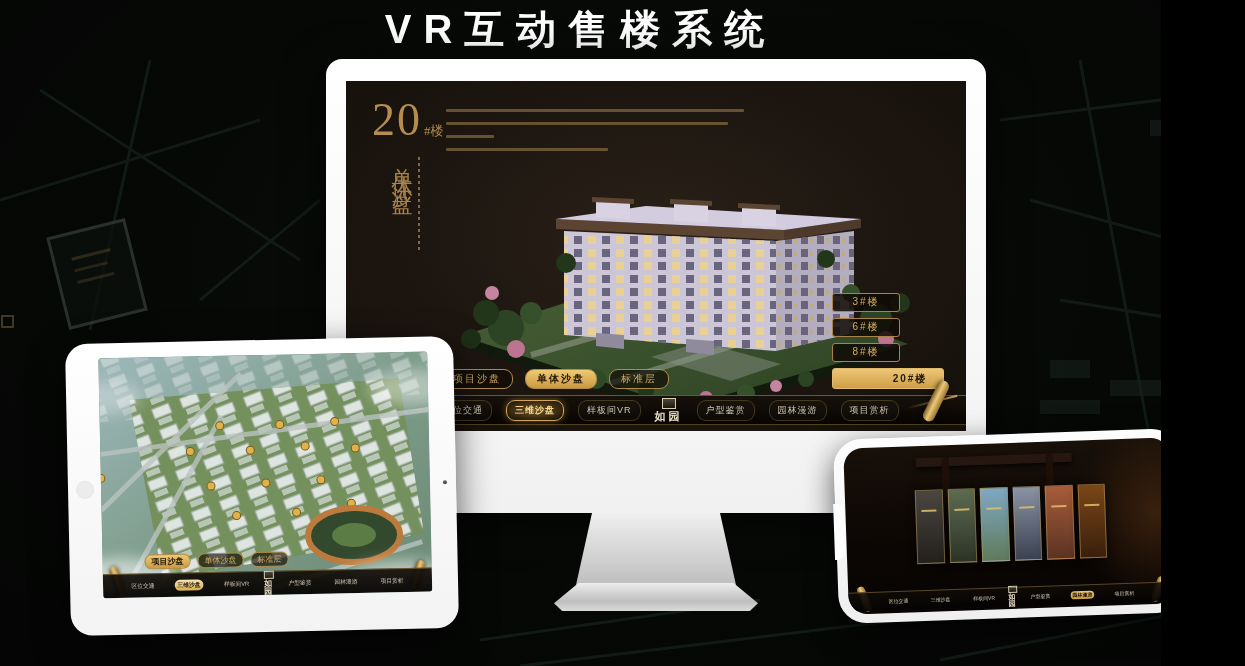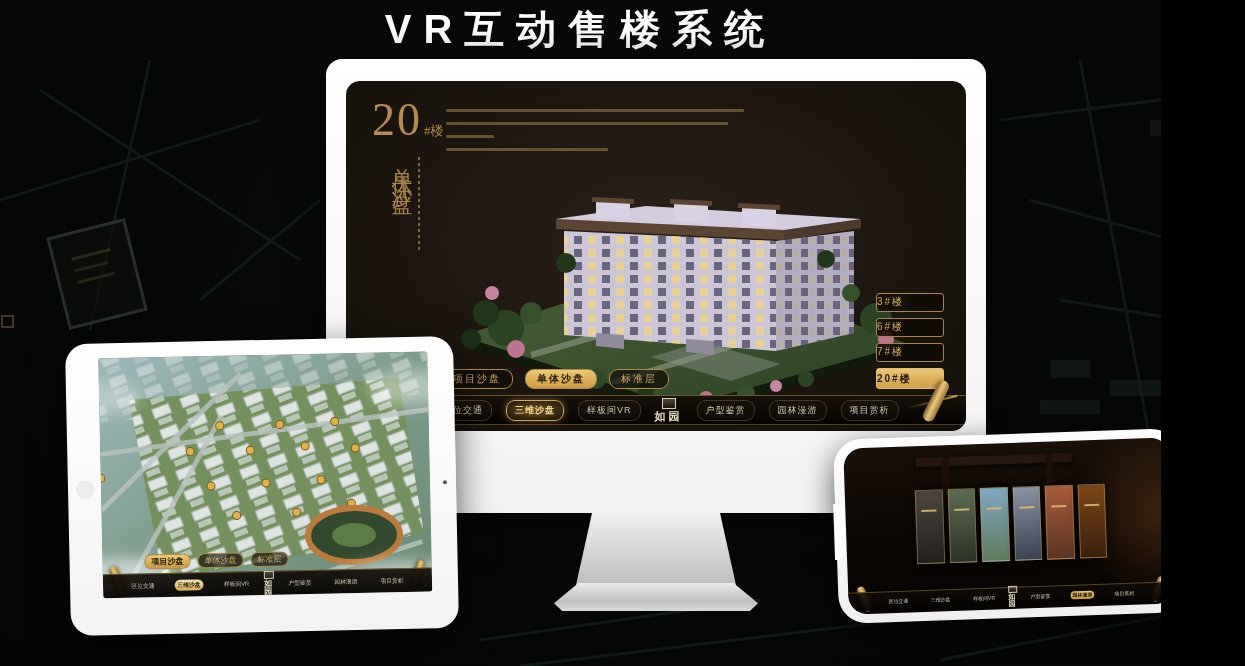--- a/index.html
+++ b/index.html
@@ -10,46 +10,46 @@
   .bg-map{position:absolute;inset:0;}
   
   .page-title{position:absolute;top:2px;left:0;right:0;text-align:center;margin:0;
       color:#ffffff;font-size:40px;font-weight:700;letter-spacing:12px;}
   
   .monitor{position:absolute;left:326px;top:59px;width:660px;height:454px;
       background:linear-gradient(180deg,#ffffff,#f1f1f1);border-radius:16px 16px 8px 8px;
       box-shadow:0 8px 40px rgba(0,0,0,.7);}
   .monitor-screen{position:absolute;left:20px;top:22px;width:620px;height:350px;
       background:radial-gradient(ellipse at 50% 45%, #2a2118 0%, #1d1610 55%, #15100b 100%);
-      border-radius:14px;overflow:hidden;}
+      border-radius:0;overflow:hidden;}
   .monitor-chin{position:absolute;left:0;right:0;top:372px;bottom:0;}
   .stand-neck{position:absolute;left:496px;top:513px;width:160px;height:72px;
       background:linear-gradient(180deg,#efefef,#cdcdcd 70%,#bdbdbd);
       clip-path:polygon(10% 0,90% 0,100% 100%,0 100%);}
   .stand-neck-abs{position:absolute;left:576px;top:513px;width:160px;height:72px;}
   .stand-base{position:absolute;left:554px;top:583px;width:204px;height:28px;
       background:linear-gradient(180deg,#ececec,#bfbfbf 65%,#dadada);
       clip-path:polygon(12% 0,88% 0,100% 72%,96% 100%,4% 100%,0 72%);}
   
   .headline{position:absolute;left:26px;top:16px;color:#b58d4e;font-family:"Liberation Serif",serif;}
   .headline .num{font-size:46px;line-height:1;letter-spacing:2px;}
   .headline .suffix{font-size:13px;margin-left:2px;}
   .v-title{position:absolute;left:42px;top:70px;writing-mode:vertical-rl;color:#a9834a;
       font-family:"Liberation Serif",serif;font-size:21px;letter-spacing:9px;}
   .v-english{position:absolute;left:72px;top:76px;width:2px;height:96px;
       background:repeating-linear-gradient(180deg,rgba(176,141,78,.7) 0 3px,transparent 3px 6px);}
   .para{position:absolute;left:100px;top:28px;width:300px;}
   .para .pline{height:3px;margin-bottom:10px;background:rgba(176,141,78,.5);border-radius:1px;}
   .building-svg{position:absolute;left:100px;top:62px;width:470px;height:282px;}
   .bld-buttons{position:absolute;right:22px;top:212px;display:flex;flex-direction:column;gap:6px;}
-  .bld-btn{width:66px;height:17px;line-height:15px;font-size:10px;
+  .bld-btn{width:66px;height:17px;line-height:15px;text-align:center;font-size:10px;
       color:#d5ab5f;border:1px solid #a9834a;border-radius:3px;background:rgba(16,11,6,.85);
       letter-spacing:2px;}
   .bld-btn.active{background:linear-gradient(180deg,#ecc678,#cf9f46);color:#241a0c;
-      font-weight:700;border-color:#e3bb6a;height:19px;line-height:19px;}
+      font-weight:700;border-color:#e3bb6a;height:19px;line-height:19px;padding-left:44px;}
   .sub-tabs{position:absolute;left:95px;bottom:42px;display:flex;gap:12px;}
   .pill{padding:2px 11px;border:1px solid #b28b4c;border-radius:9px;font-size:10px;
       color:#d5ab5f;letter-spacing:2px;background:rgba(16,11,6,.7);}
   .pill.active{background:linear-gradient(180deg,#efc973,#ca9a42);color:#241a0c;font-weight:700;}
   .main-nav{position:absolute;left:0;right:0;bottom:6px;height:30px;
       background:linear-gradient(180deg,#17110a,#070402);
       border-top:1px solid rgba(190,155,85,.55);border-bottom:1px solid rgba(190,155,85,.35);
       display:flex;align-items:center;gap:14px;padding:0 58px 0 88px;box-sizing:border-box;}
   .nav-item{font-size:9px;color:#cfc6b4;letter-spacing:1px;padding:3px 8px;white-space:nowrap;
       border:1px solid rgba(190,160,95,.28);border-radius:9px;background:rgba(255,245,220,.02);}
@@ -236,21 +236,21 @@
           <circle cx="260" cy="255" r="7" fill="#bc7490"></circle>
             <circle cx="330" cy="243" r="6" fill="#c584a0"></circle>
           <circle cx="120" cy="120" r="10" fill="#223619"></circle>
             <circle cx="380" cy="116" r="9" fill="#223619"></circle>
         </g>
       </svg>
 
       <div class="bld-buttons">
         <div class="bld-btn">3#楼</div>
         <div class="bld-btn">6#楼</div>
-        <div class="bld-btn">7#楼</div>
+        <div class="bld-btn">8#楼</div>
         <div class="bld-btn active">20#楼</div>
       </div>
 
       <div class="sub-tabs">
         <span class="pill">项目沙盘</span>
         <span class="pill active">单体沙盘</span>
         <span class="pill">标准层</span>
       </div>
 
       <div class="main-nav">

